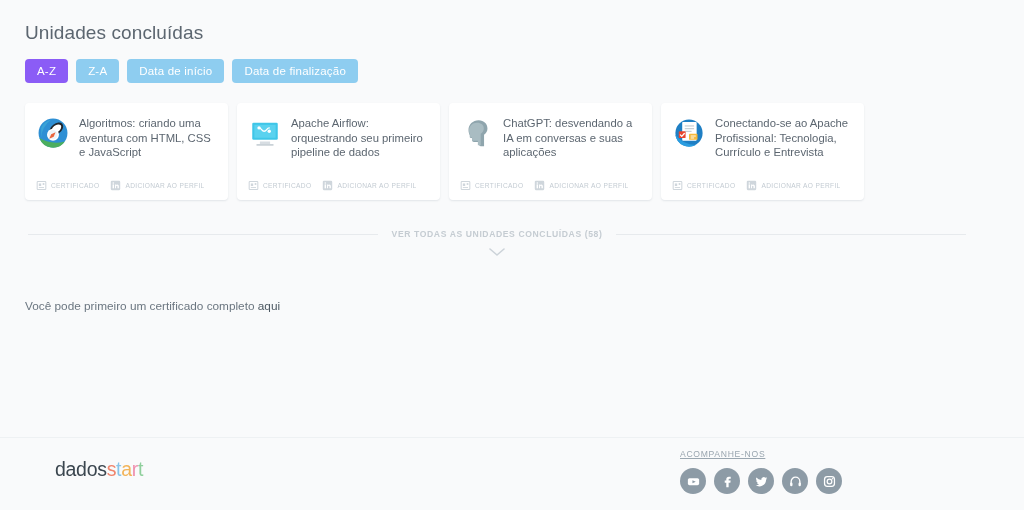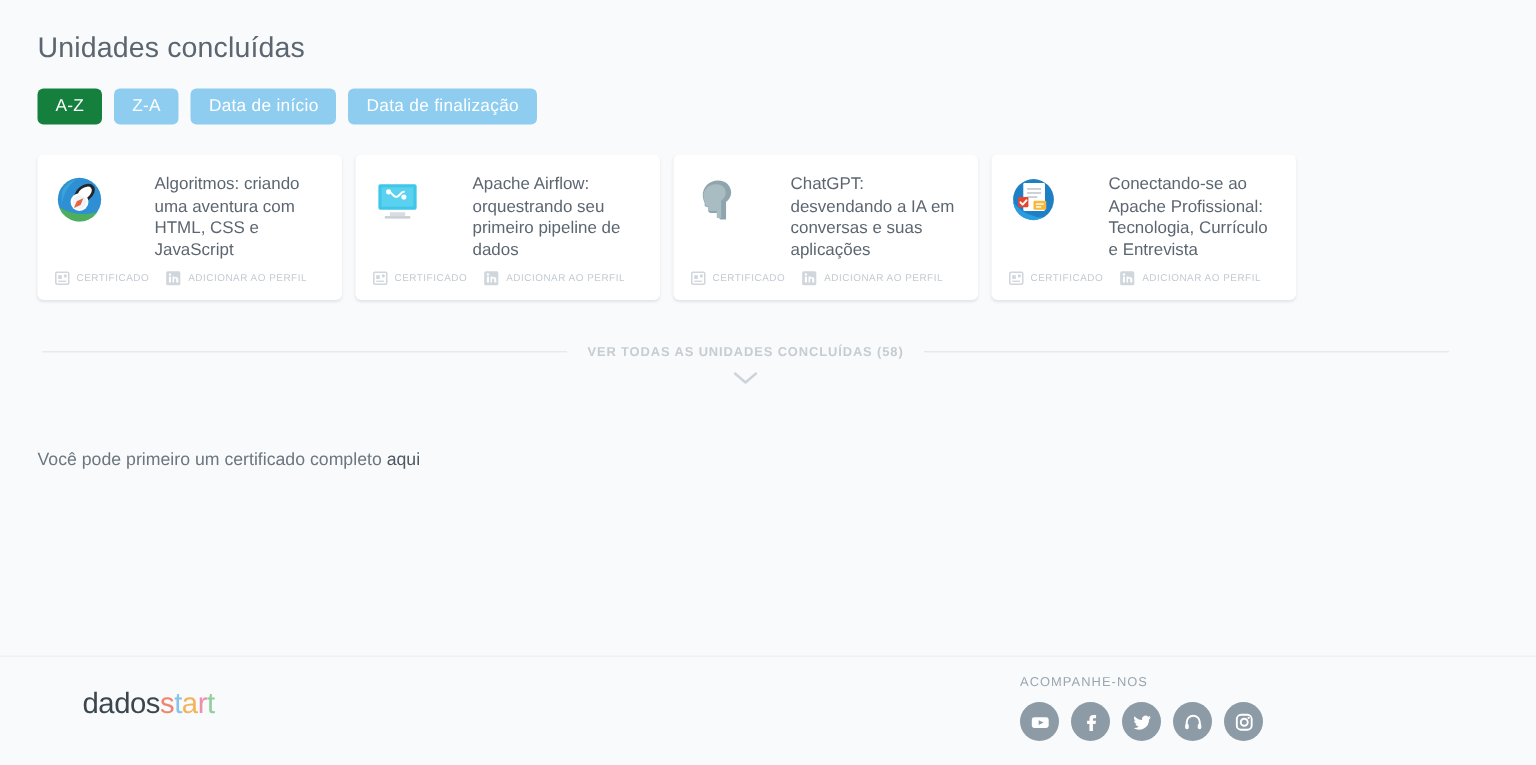--- a/index.html
+++ b/index.html
@@ -53,21 +53,21 @@
     font-size: 11.5px;
     letter-spacing: 0.2px;
     padding: 6px 12px;
     height: 24px;
     line-height: 12px;
     cursor: pointer;
     white-space: nowrap;
   }
 
   .sort-btn.active {
-    background: #15803d;
+    background: #8b5cf6;
   }
 
   
   .cards {
     display: flex;
     gap: 9px;
   }
 
   .card {
     width: 203px;
@@ -94,21 +94,20 @@
     flex: 0 0 34px;
     margin-top: 1px;
   }
 
   .card-title {
     font-size: 11.3px;
     line-height: 14.5px;
     color: #5c6670;
     font-weight: 400;
     padding-top: 1px;
-    margin-left: 24px;
   }
 
   .card-actions {
     display: flex;
     gap: 11px;
     align-items: center;
     padding-bottom: 9px;
   }
 
   .card-action {
@@ -214,20 +213,21 @@
   .foot-col.follow { left: 625px; }
   .foot-col.apps   { left: 801px; }
 
   .foot-head {
     font-size: 8.6px;
     letter-spacing: 0.7px;
     color: #9aa6b0;
     font-weight: 400;
     text-transform: uppercase;
     margin-bottom: 9px;
+    text-decoration: underline;
   }
 
   .social-row {
     display: flex;
     gap: 8px;
   }
 
   .social {
     width: 26px;
     height: 26px;

